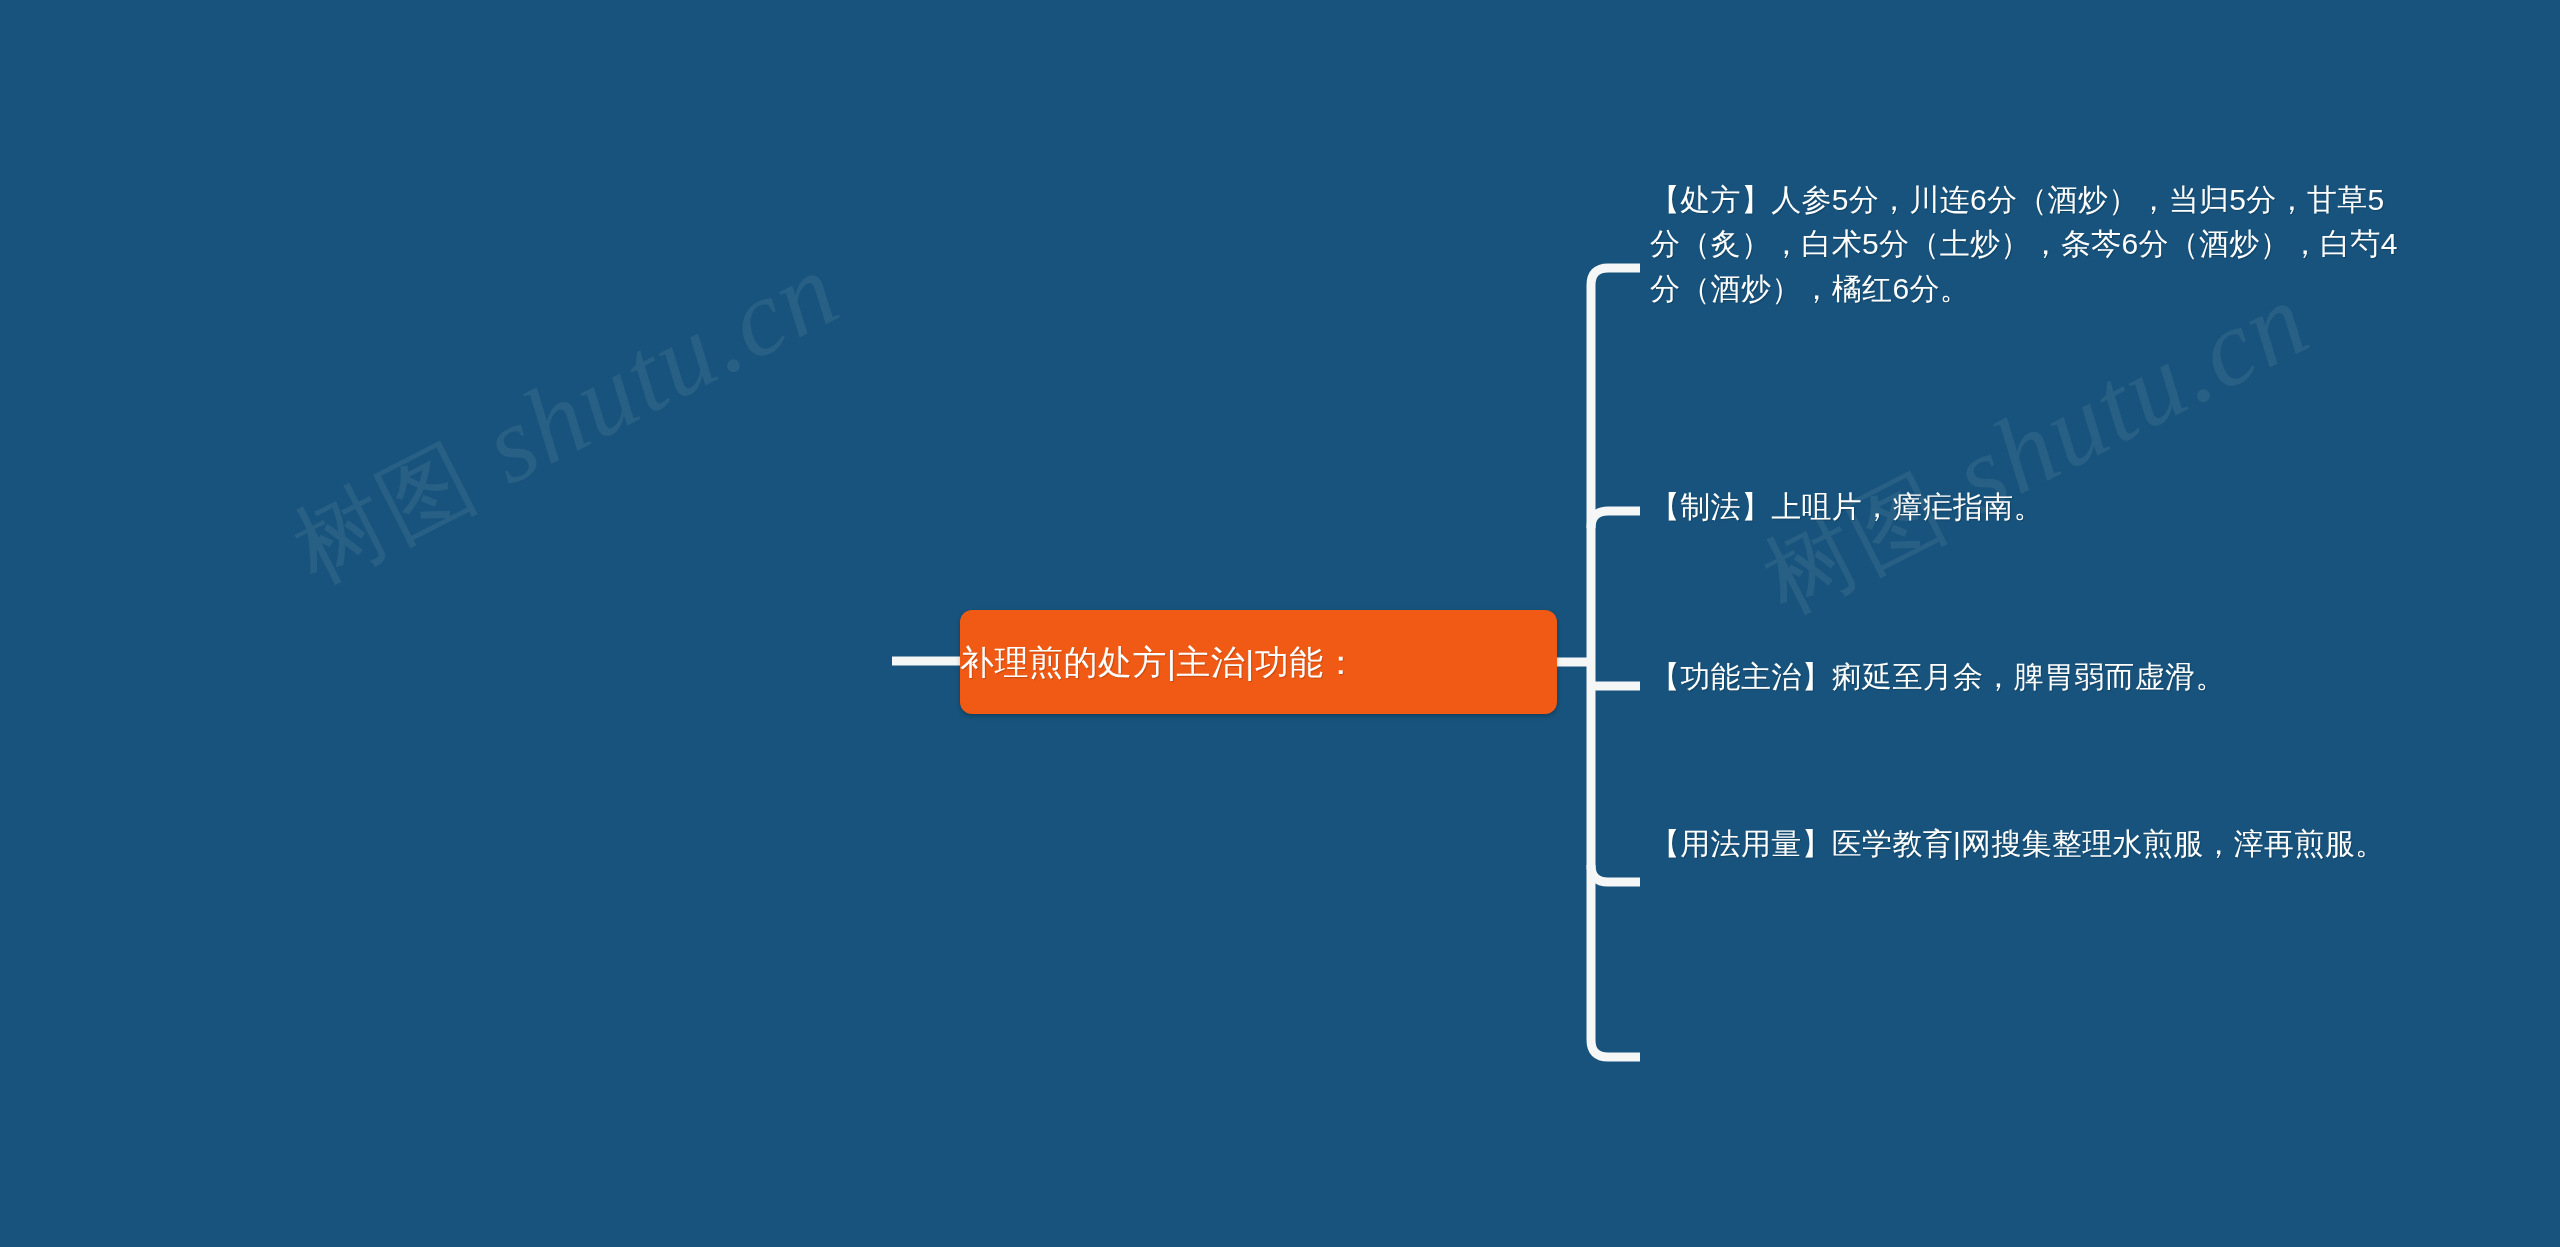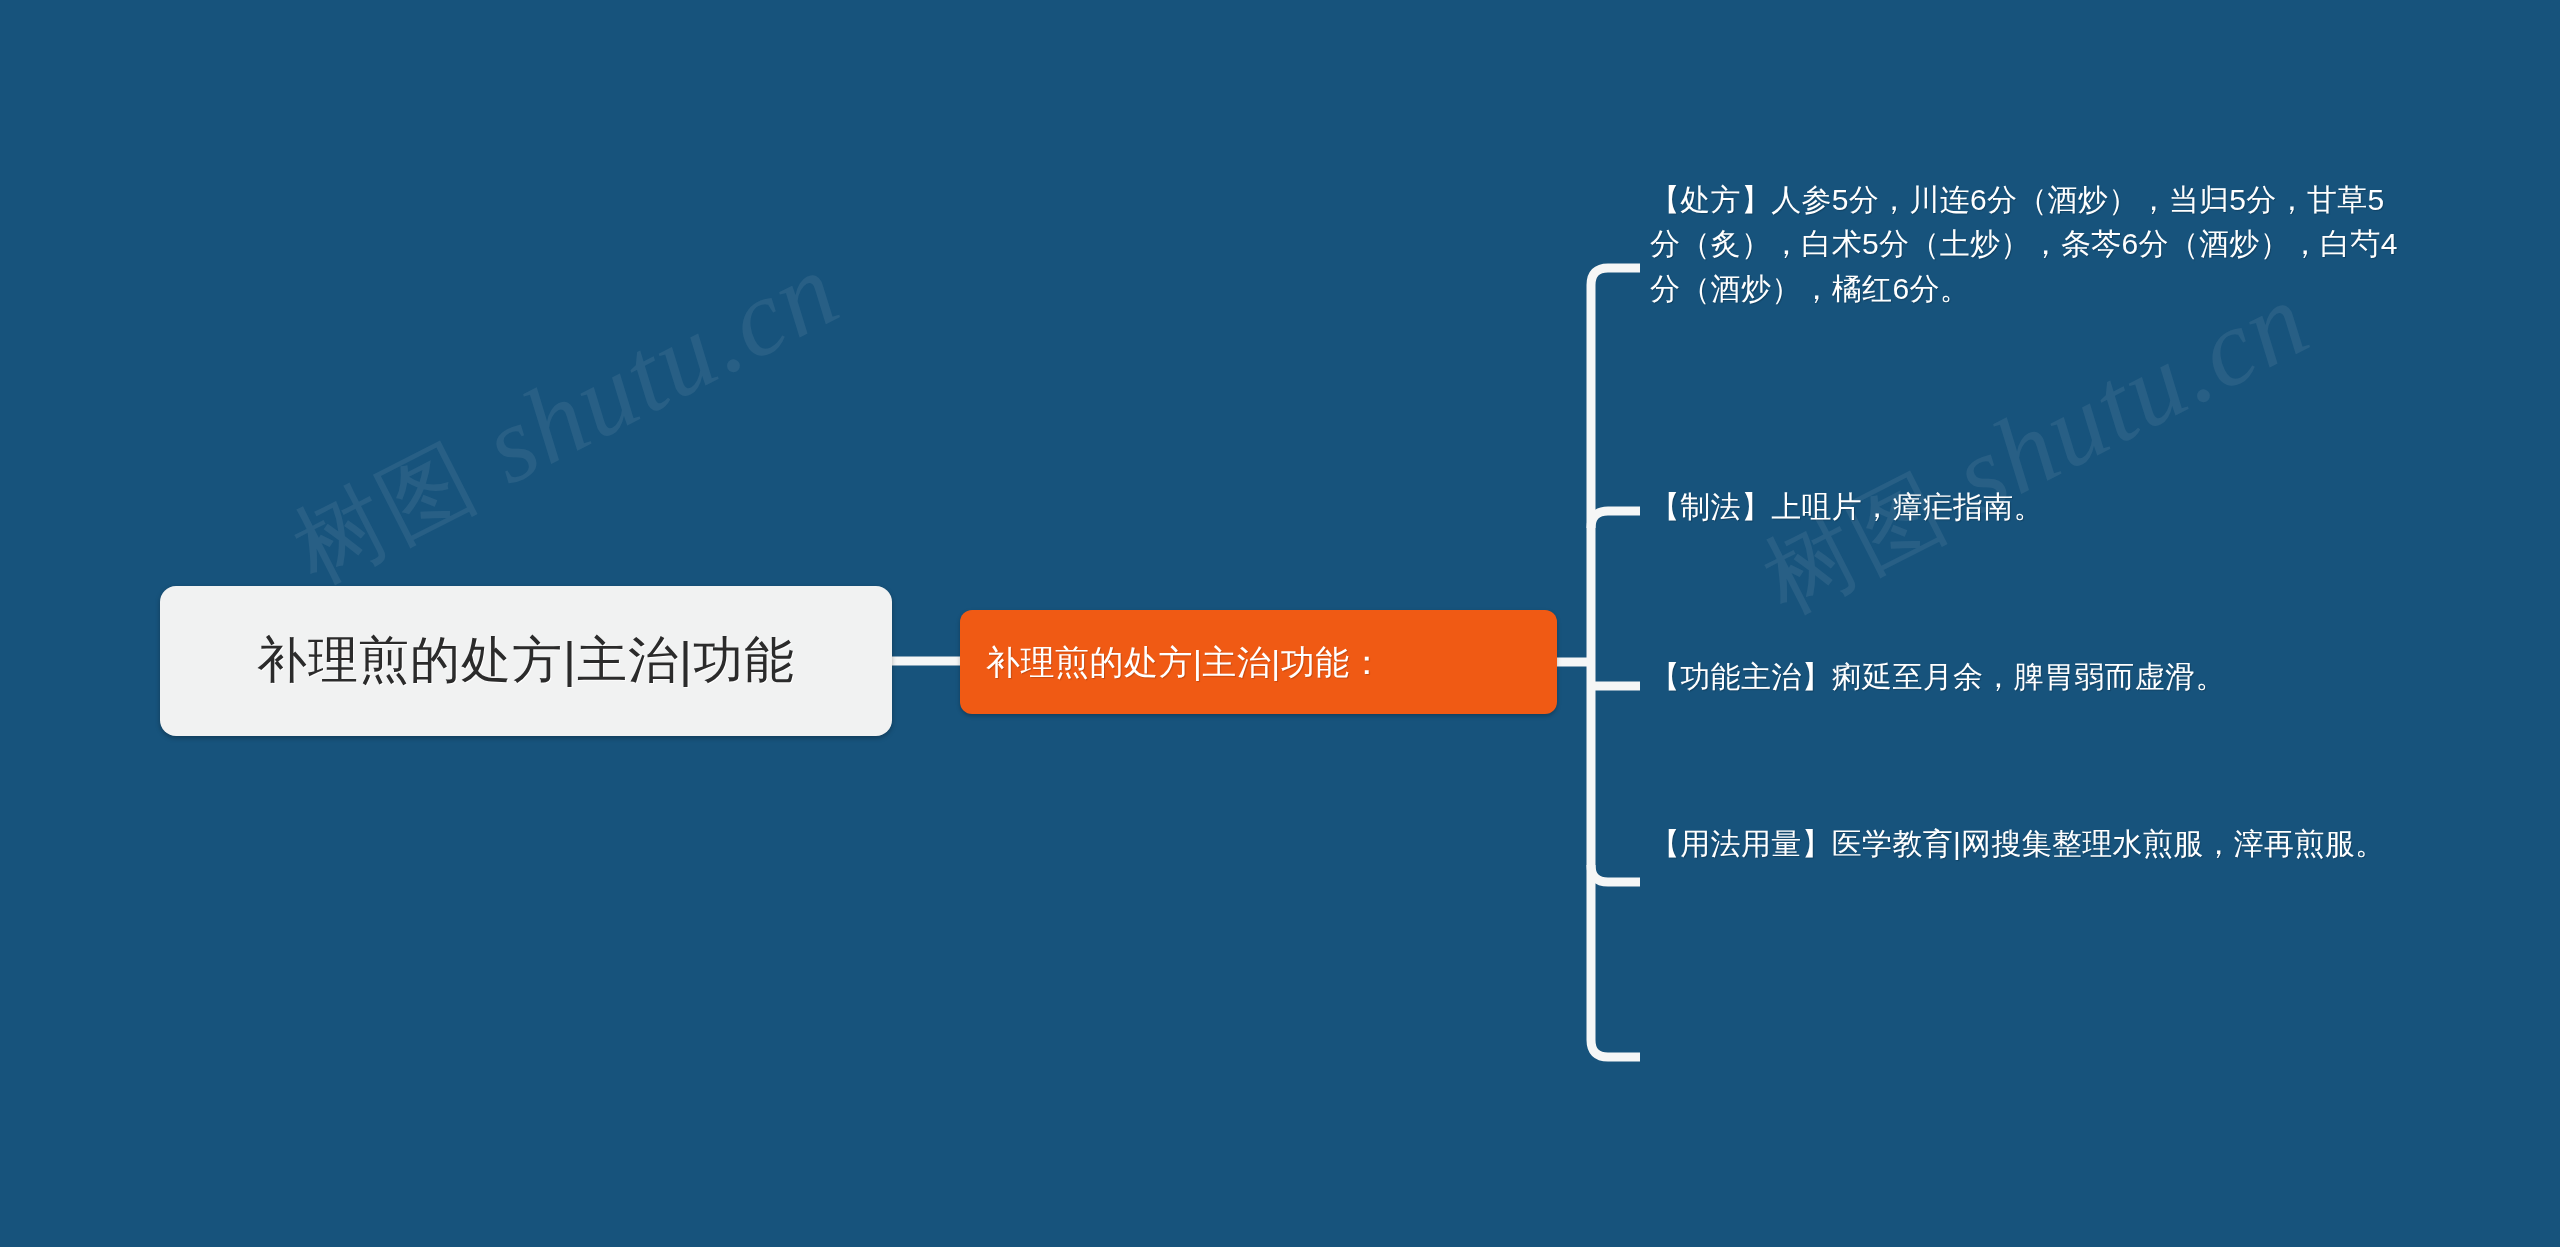--- a/index.html
+++ b/index.html
@@ -77,21 +77,20 @@
     display: flex;
     align-items: center;
     box-shadow: 0 2px 4px rgba(0,0,0,0.25);
   }
   .topic-node .label {
     color: #ffffff;
     font-size: 34px;
     line-height: 1.2;
     letter-spacing: 0.5px;
     white-space: nowrap;
-    padding-left: 26px;
     text-shadow: 1px 1px 1px rgba(0,0,0,0.18);
   }
 
   
   .connectors {
     position: absolute;
     left: 0; top: 0;
     width: 2560px;
     height: 1247px;
     pointer-events: none;
@@ -138,23 +137,20 @@
       <path d="M 1591 528 Q 1591 511 1608 511 L 1640 511"></path>
 
       <path d="M 1591 686 L 1640 686"></path>
 
       <path d="M 1591 865 Q 1591 882 1608 882 L 1640 882"></path>
 
       <path d="M 1591 1040 Q 1591 1057 1608 1057 L 1640 1057"></path>
     </g>
   </svg>
 
-  <div class="root-node">
-    <span class="label">补理煎的处方|主治|功能</span>
-  </div>
 
   <div class="topic-node">
     <span class="label">补理煎的处方|主治|功能：</span>
   </div>
 
   <div class="leaf leaf-0">【处方】人参5分，川连6分（酒炒），当归5分，甘草5分（炙），白术5分（土炒），条芩6分（酒炒），白芍4分（酒炒），橘红6分。</div>
   <div class="leaf leaf-1">【制法】上咀片，瘴疟指南。</div>
   <div class="leaf leaf-2">【功能主治】痢延至月余，脾胃弱而虚滑。</div>
   <div class="leaf leaf-3">【用法用量】医学教育|网搜集整理水煎服，滓再煎服。</div>
 

